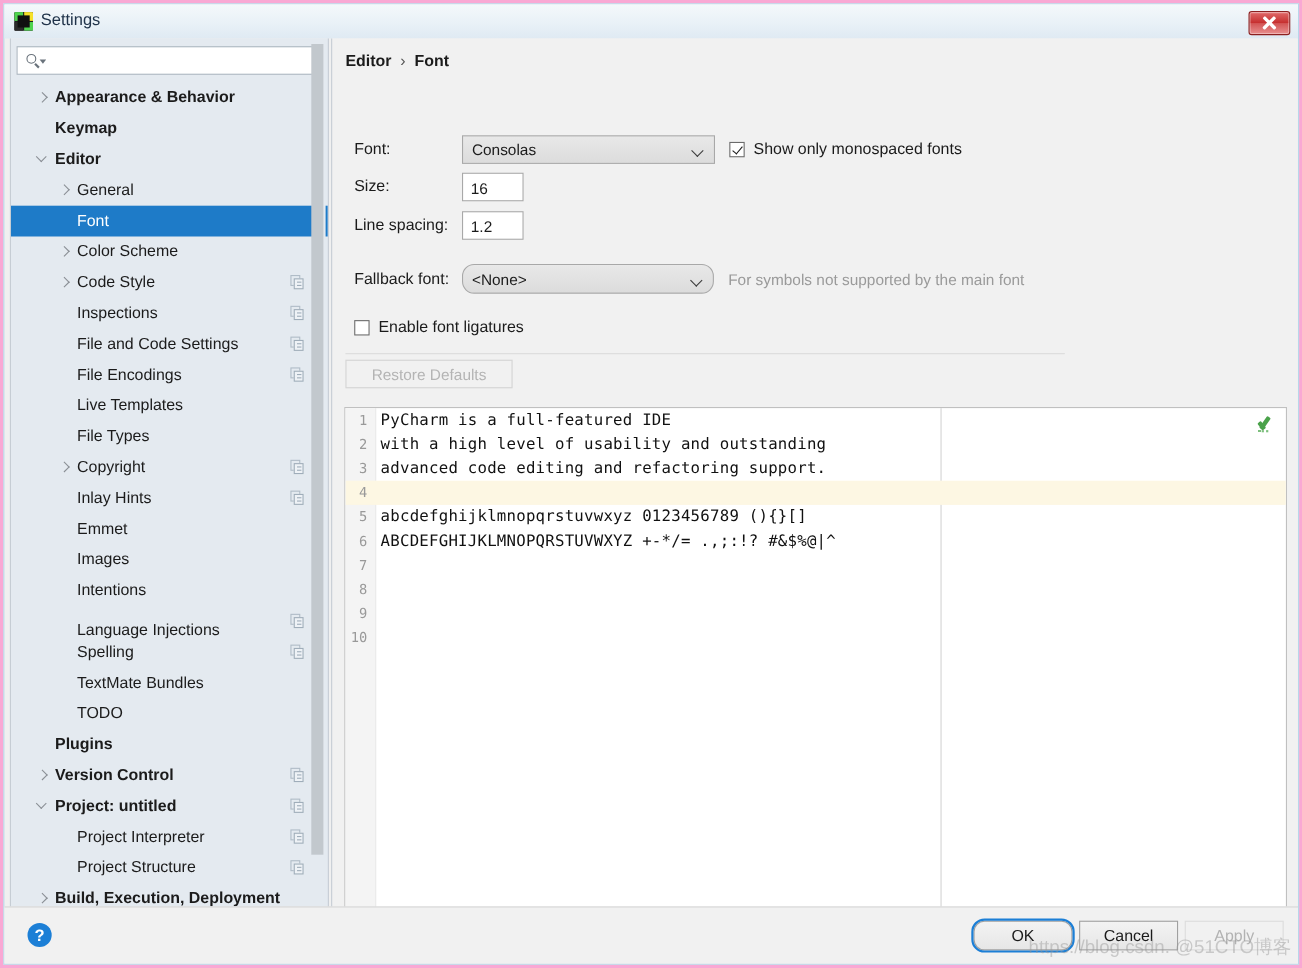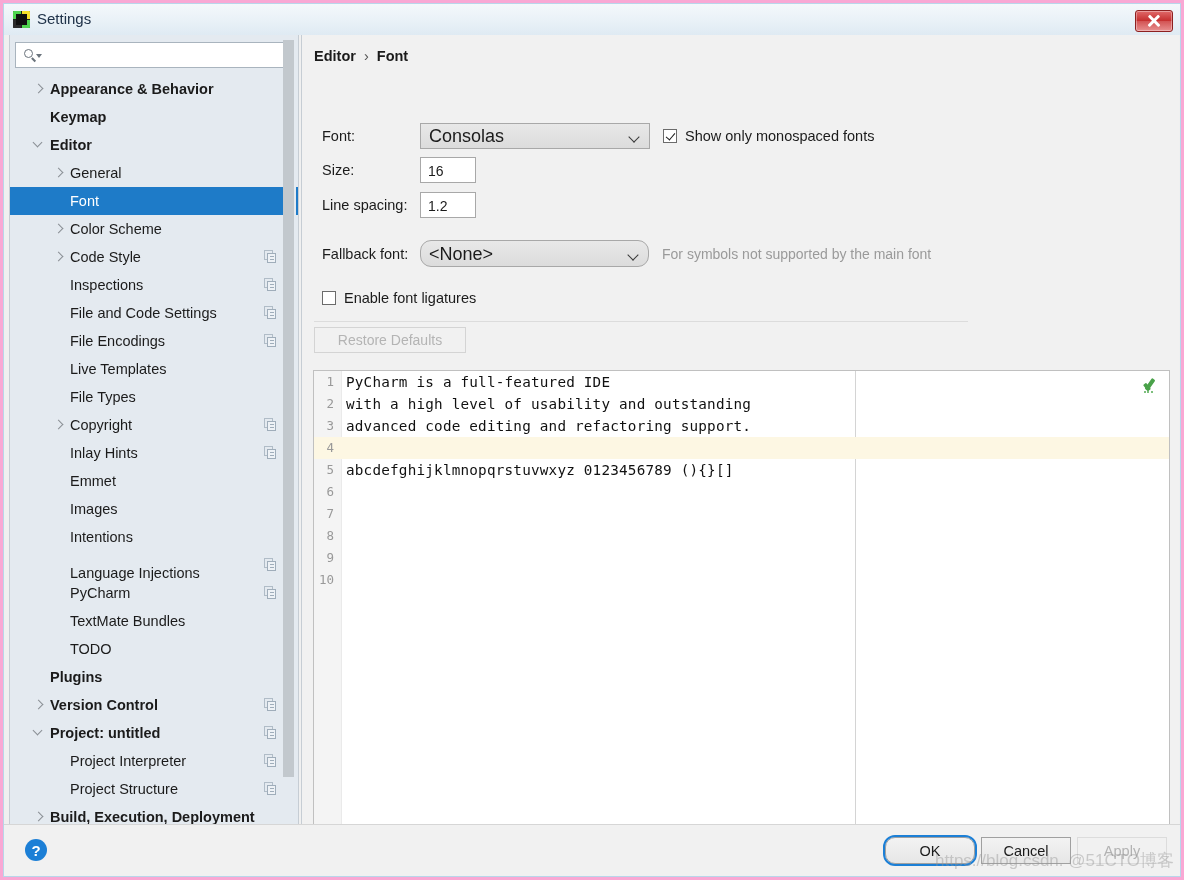--- a/index.html
+++ b/index.html
@@ -197,21 +197,21 @@
   .combo {
     position: absolute;
     background: linear-gradient(180deg,#e8e8e8 0%,#dcdcdc 100%);
     border: 1px solid #a8a8a8;
     box-sizing: border-box;
     cursor: pointer;
   }
   .combo .val {
     position: absolute; left: 8px; top: 50%;
     transform: translateY(-50%);
-    font-size: 18px; color: #1b1b1b;
+    font-size: 14px; color: #1b1b1b;
   }
   .combo .chev {
     position: absolute; right: 10px; top: 50%;
     margin-top: -3px;
     width: 9px; height: 9px;
   }
   .combo .chev::before{
     content:'';
     position:absolute; left:0; top:0;
     width:7px; height:7px;
@@ -516,21 +516,21 @@
             <div class="tree-row">
               <span class="tree-label" style="left: 60px; margin-top: 16px;">Language Injections</span>
               <span class="copy-ico">
                 <span class="back"></span>
                 <span class="front">
                   <i></i>
                 </span>
               </span>
             </div>
             <div class="tree-row">
-              <span class="tree-label" style="left: 60px;">PyCharm</span>
+              <span class="tree-label" style="left: 60px;">Spelling</span>
               <span class="copy-ico">
                 <span class="back"></span>
                 <span class="front">
                   <i></i>
                 </span>
               </span>
             </div>
             <div class="tree-row">
               <span class="tree-label" style="left: 60px;">TextMate Bundles</span>
             </div>
@@ -634,21 +634,21 @@
 
         <div class="preview">
           <div class="gutter"></div>
           <div class="vline"></div>
           <div class="code-area" id="code-area">
               <div class="code-line"><span class="ln">1</span><span class="tx">PyCharm is a full-featured IDE</span></div>
               <div class="code-line"><span class="ln">2</span><span class="tx">with a high level of usability and outstanding</span></div>
               <div class="code-line"><span class="ln">3</span><span class="tx">advanced code editing and refactoring support.</span></div>
               <div class="code-line hl"><span class="ln">4</span><span class="tx"></span></div>
               <div class="code-line"><span class="ln">5</span><span class="tx">abcdefghijklmnopqrstuvwxyz 0123456789 (){}[]</span></div>
-              <div class="code-line"><span class="ln">6</span></div>
+              <div class="code-line"><span class="ln">6</span><span class="tx">ABCDEFGHIJKLMNOPQRSTUVWXYZ +-*/= .,;:!? #&amp;$%@|^</span></div>
               <div class="code-line"><span class="ln">7</span><span class="tx"></span></div>
               <div class="code-line"><span class="ln">8</span><span class="tx"></span></div>
               <div class="code-line"><span class="ln">9</span><span class="tx"></span></div>
               <div class="code-line"><span class="ln">10</span><span class="tx"></span></div>
             </div>
           <div class="insp-ok">
             <div class="c1"></div>
               <div class="c2"></div>
               <div class="sq"></div>
           </div>

